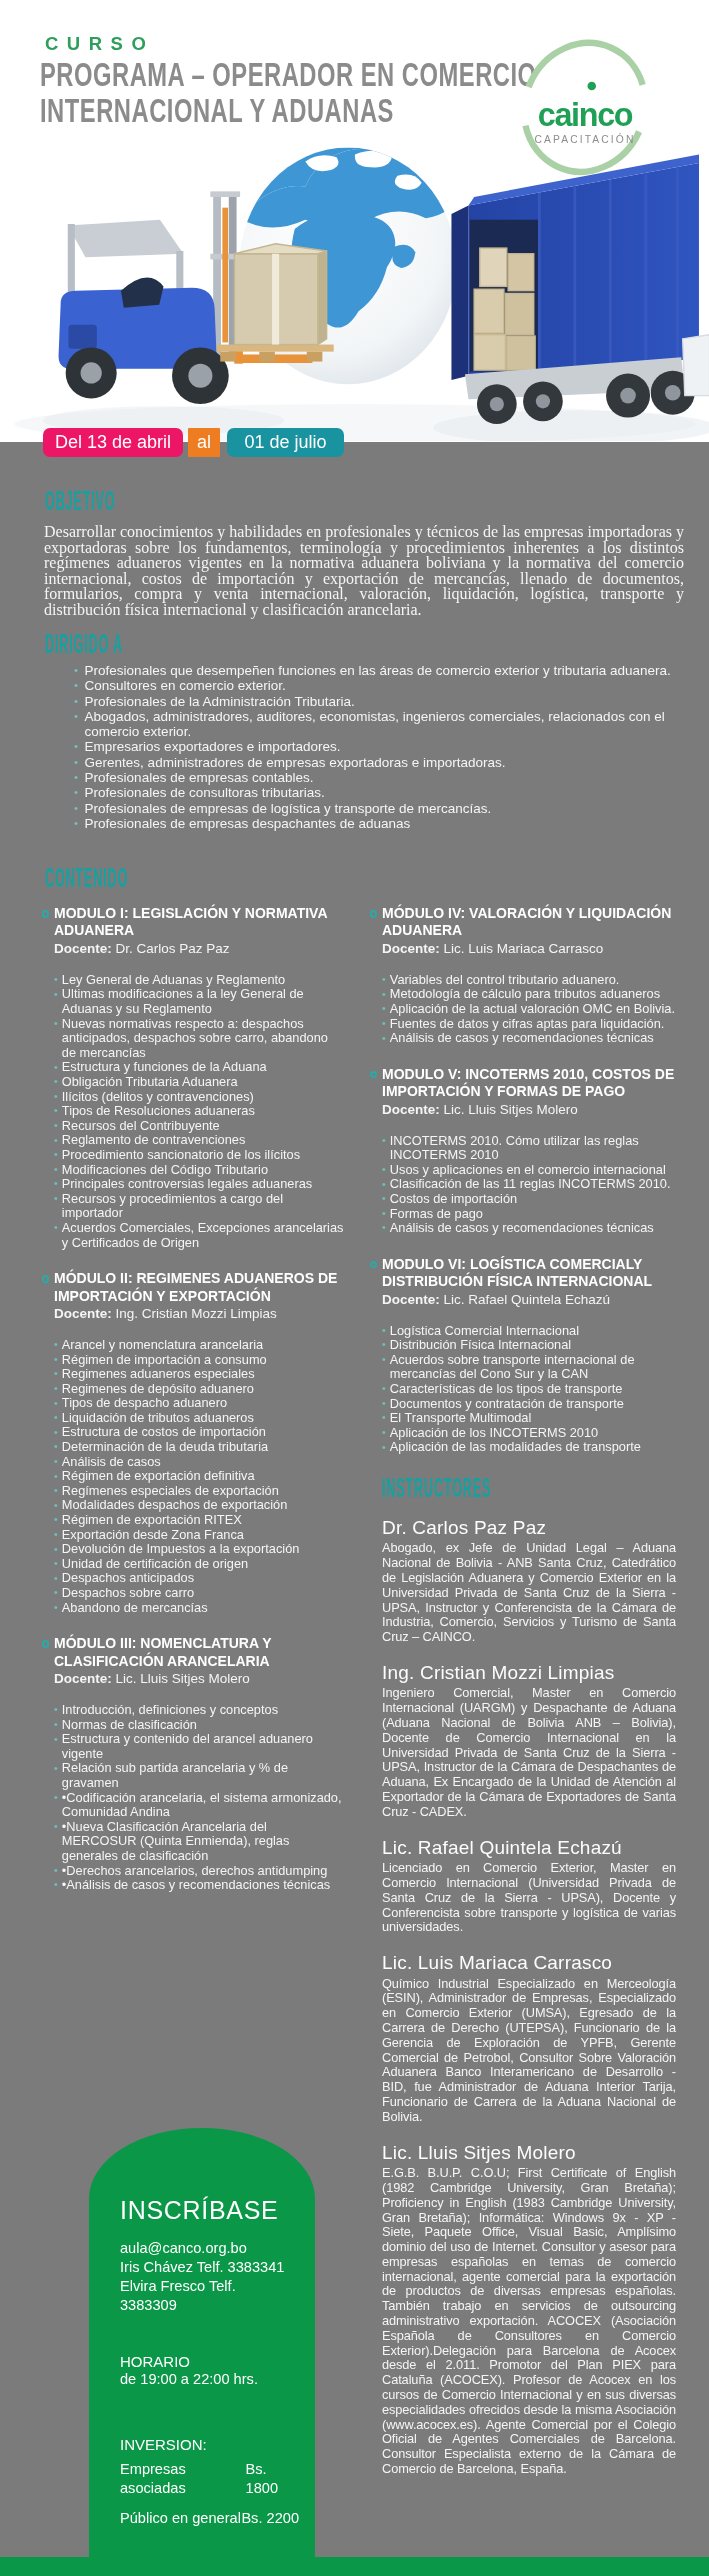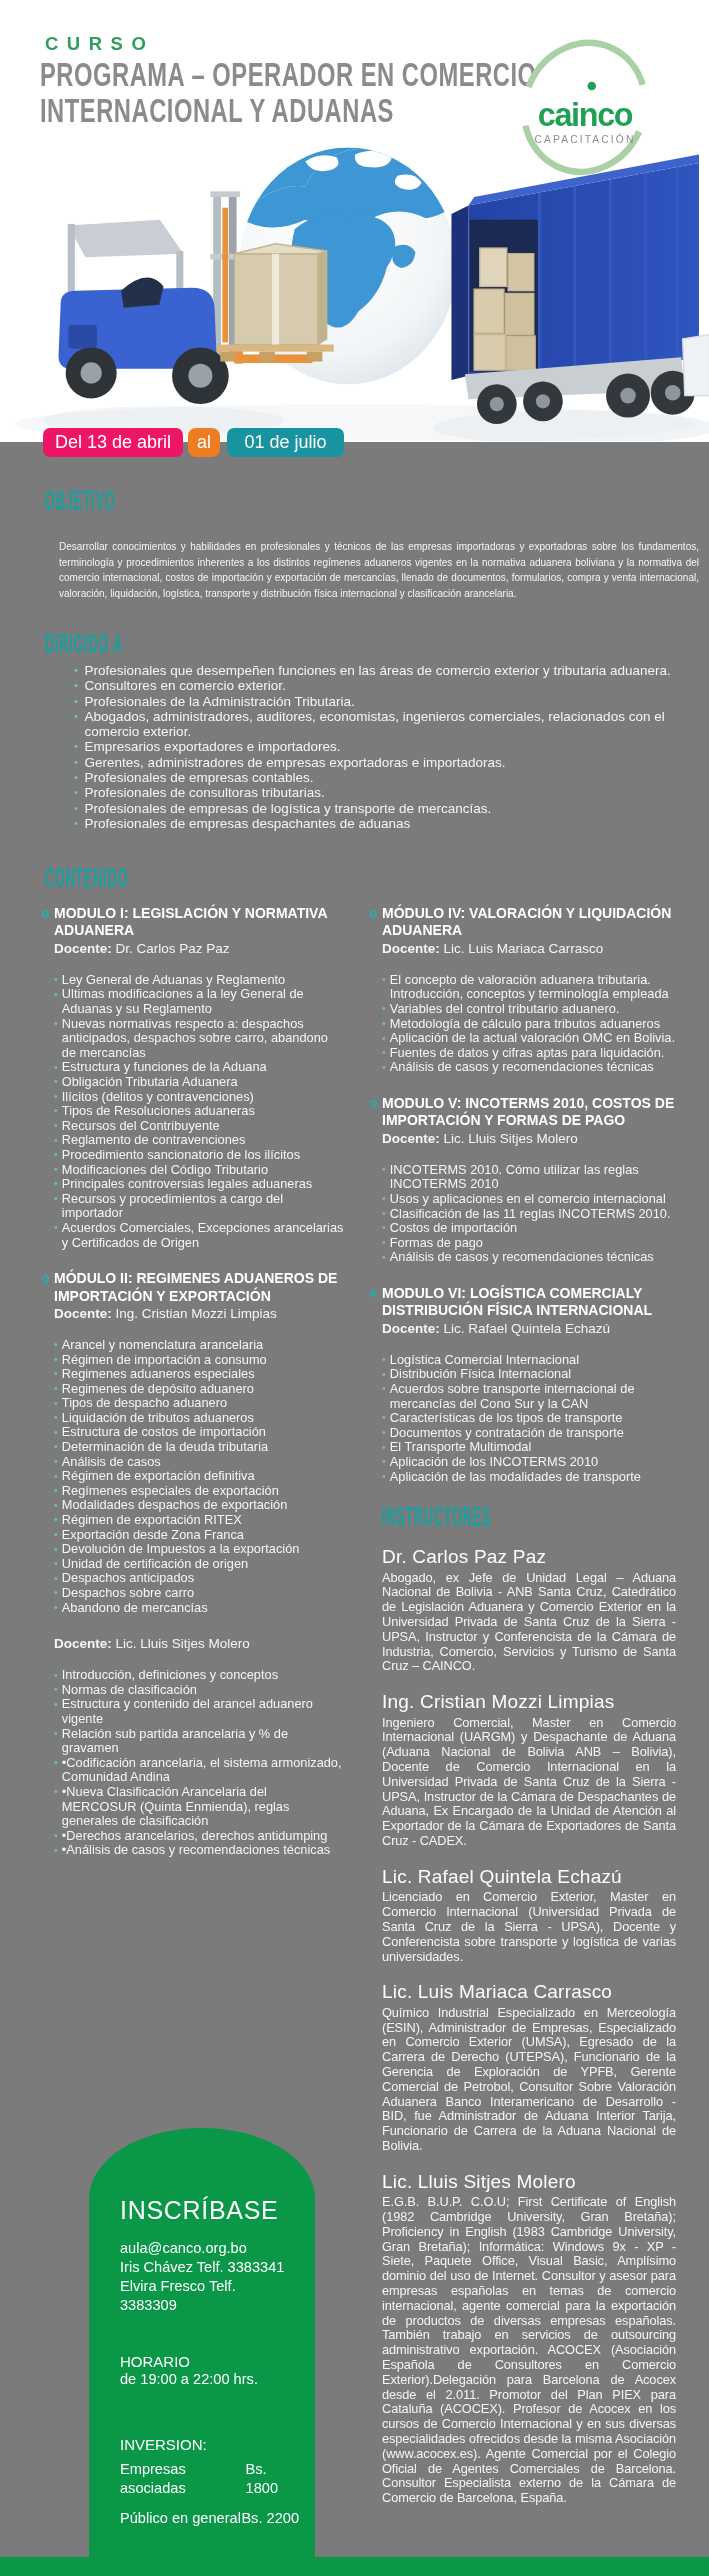--- a/index.html
+++ b/index.html
@@ -14,28 +14,28 @@
   .logo-word{position:absolute;left:0;right:0;top:60px;text-align:center;font-size:34px;font-weight:bold;
              color:#1FA055;letter-spacing:-1.4px;transform:scaleX(0.95);}
   .logo-sub{position:absolute;left:0;right:0;top:99px;text-align:center;font-size:10.3px;color:#8D8D8D;letter-spacing:2.1px;}
   
   .hero{position:absolute;left:0;top:41px;width:710px;height:400px;}
   
   .dates{position:absolute;left:0;top:428px;width:710px;height:29px;z-index:5;}
   .badge{position:absolute;top:0;height:29px;display:flex;align-items:center;justify-content:center;
          color:#fff;font-size:18px;border-radius:7px;}
   .d-from{left:43px;width:140px;background:#EC1566;}
-  .d-al{left:188px;width:32px;background:#EE7D22;border-radius:8px;}
+  .d-al{left:188px;width:32px;background:#EE7D22;border-radius:1px;}
   .d-to{left:227px;width:117px;background:#1A93A0;}
   
   .gray{position:absolute;left:0;top:442px;width:710px;height:2115px;background:#7B7B7B;color:#F5F5F5;}
   .sec-h{color:#18A0A0;font-size:21px;font-weight:bold;letter-spacing:1.4px;white-space:nowrap;
          transform:scale(0.6,1.35);transform-origin:left center;}
   #objetivo-h{position:absolute;left:45px;top:47px;}
-  #objetivo-p{position:absolute;left:43px;top:81px;width:640px;font-size:10px;line-height:15.5px;text-align:justify;margin:16px;}
+  #objetivo-p{position:absolute;left:43px;top:81px;width:640px;font-size:16px;line-height:15.5px;text-align:justify;margin:1px;font-family:Liberation Serif, serif;}
   #dirigido-h{position:absolute;left:45px;top:190px;}
   #dirigido-list{position:absolute;left:74px;top:221px;width:612px;list-style:none;margin:0;padding:0;
                  font-size:13.5px;line-height:15.3px;}
   #dirigido-list li{position:relative;padding-left:10.6px;}
   #dirigido-list li::before{content:"•";position:absolute;left:0;top:0;color:#73C2BF;font-size:11.4px;}
   #contenido-h{position:absolute;left:45px;top:424px;}
   .col-left{position:absolute;left:44px;top:463px;width:301px;}
   .col-right{position:absolute;left:372px;top:463px;width:304px;}
   .module{margin-bottom:20px;}
   .module-title{font-size:14px;font-weight:bold;line-height:17.4px;position:relative;padding-left:10px;color:#FFFFFF;}
@@ -251,20 +251,21 @@
             <li>Exportación desde Zona Franca</li>
             <li>Devolución de Impuestos a la exportación</li>
             <li>Unidad de certificación de origen</li>
             <li>Despachos anticipados</li>
             <li>Despachos sobre carro</li>
             <li>Abandono de mercancías</li>
           </ul>
         </div>
 
         <div class="module">
+          <div class="module-title"><span class="ring"></span><span>MÓDULO III: NOMENCLATURA Y CLASIFICACIÓN ARANCELARIA</span></div>
           <div class="docente"><b>Docente:</b> <span>Lic. Lluis Sitjes Molero</span></div>
           <ul class="topics">
 
           <li>Introducción, definiciones y conceptos</li>
             <li>Normas de clasificación</li>
             <li>Estructura y contenido del arancel aduanero vigente</li>
             <li>Relación sub partida arancelaria y % de gravamen</li>
             <li>•Codificación arancelaria, el sistema armonizado, Comunidad Andina</li>
             <li>•Nueva Clasificación Arancelaria del MERCOSUR (Quinta Enmienda), reglas generales de clasificación</li>
             <li>•Derechos arancelarios, derechos antidumping</li>
@@ -274,21 +275,20 @@
       </div>
 
     <div class="col-right">
       <div>
 
           <div class="module">
             <div class="module-title"><span class="ring"></span><span>MÓDULO IV: VALORACIÓN Y LIQUIDACIÓN ADUANERA</span></div>
             <div class="docente"><b>Docente:</b> <span>Lic. Luis Mariaca Carrasco</span></div>
             <ul class="topics">
 
-            <li>El concepto de valoración aduanera tributaria. Introducción, conceptos y terminología empleada</li>
               <li>Variables del control tributario aduanero.</li>
               <li>Metodología de cálculo para tributos aduaneros</li>
               <li>Aplicación de la actual valoración OMC en Bolivia.</li>
               <li>Fuentes de datos y cifras aptas para liquidación.</li>
               <li>Análisis de casos y recomendaciones técnicas</li>
             </ul>
           </div>
 
           <div class="module">
             <div class="module-title"><span class="ring"></span><span>MODULO V: INCOTERMS 2010, COSTOS DE IMPORTACIÓN Y FORMAS DE PAGO</span></div>

